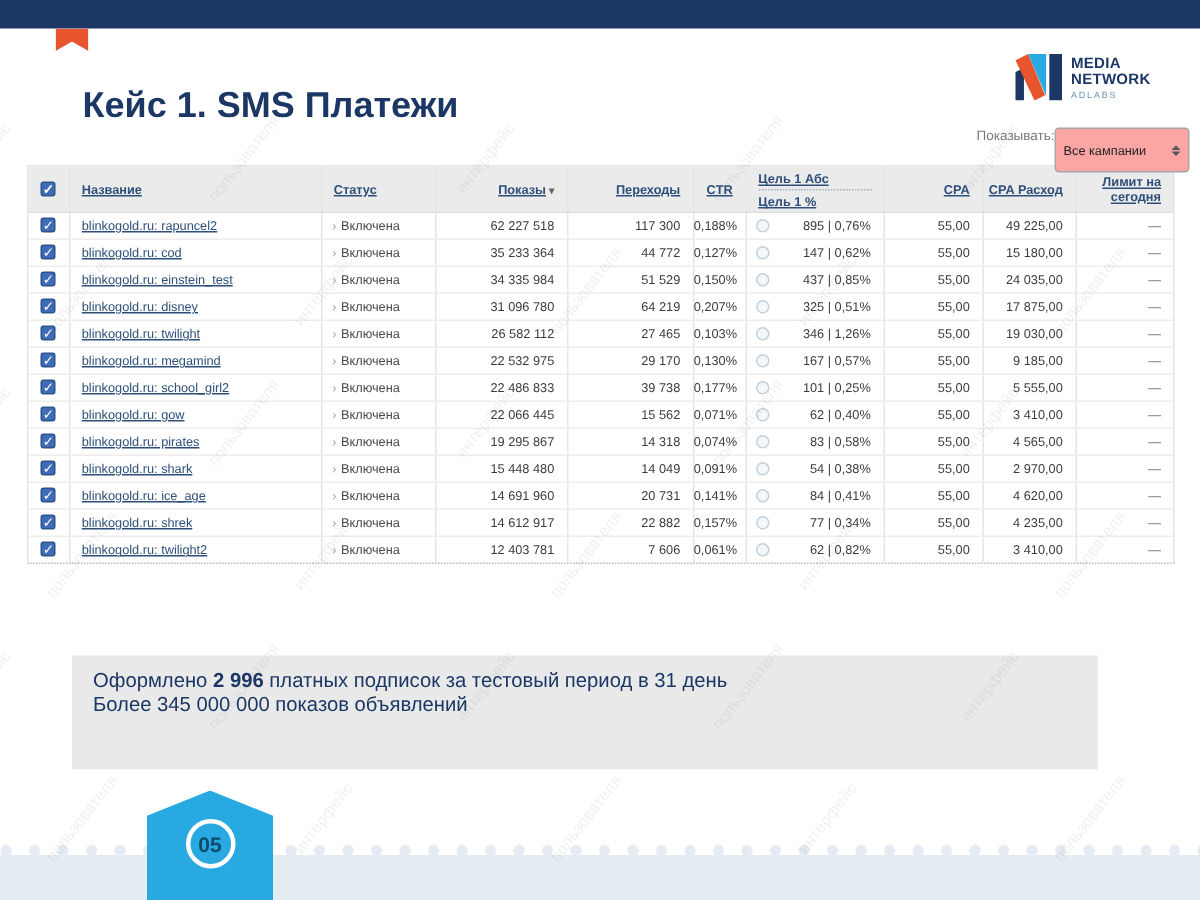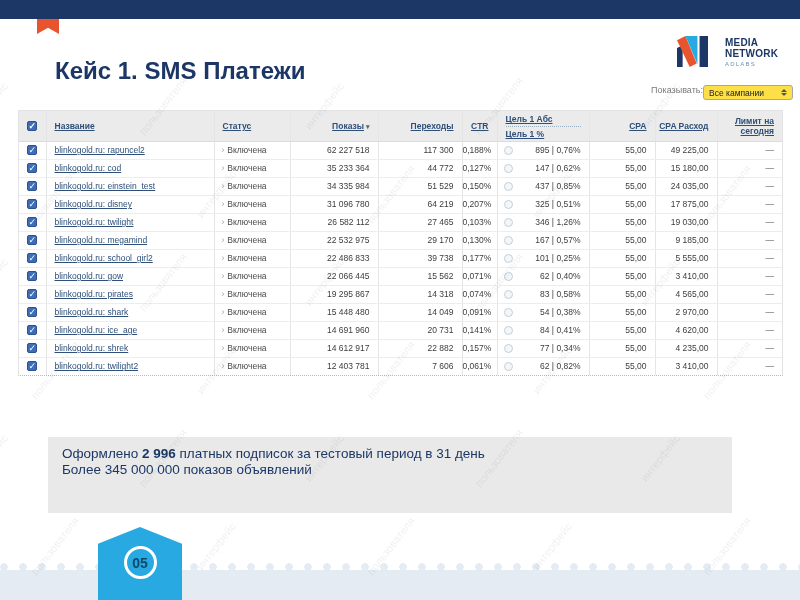--- a/index.html
+++ b/index.html
@@ -7,31 +7,31 @@
     --link:#2d4f79; --sum-bg:#e9e9e9;
   }
   *{box-sizing:border-box;margin:0;padding:0}
   html,body{width:800px;height:600px}
   body{position:relative;overflow:hidden;background:#fff;font-family:"Liberation Sans",sans-serif}
 
   .topbar{position:absolute;top:0;left:0;width:800px;height:19px;background:var(--navy)}
   .ribbon{position:absolute;top:19px;left:37px;width:22px;height:15px;background:var(--red);
           clip-path:polygon(0 0,100% 0,100% 100%,50% 58%,0 100%)}
 
-  .logo{position:absolute;top:36px;left:676px;display:flex;gap:16px;align-items:flex-start;z-index:2}
+  .logo{position:absolute;top:36px;left:676px;display:flex;gap:5px;align-items:flex-start;z-index:2}
   .logo svg{width:33px;height:31px;display:block}
   .logo-text{line-height:1.05;padding-top:2px}
   .logo-line{font-weight:bold;color:var(--navy);font-size:10px;letter-spacing:.2px}
   .logo-sub{color:#6a93b5;font-size:6px;letter-spacing:1.2px;margin-top:2px}
 
   .title{position:absolute;left:55px;top:57px;font-size:24px;font-weight:bold;color:var(--navy);z-index:2}
 
   .filter{position:absolute;top:85px;right:7px;display:flex;gap:0;
           font-size:9px;color:#7a7a7a;z-index:2}
-  .select{width:90px;height:15px;border:1px solid #a6a6a6;border-radius:3px;background:#fde047;
+  .select{width:90px;height:30px;border:1px solid #a6a6a6;border-radius:3px;background:#fca5a5;
           display:flex;align-items:center;justify-content:space-between;padding:0 4px 0 5px;
           font-size:8.5px;color:#222;cursor:default}
   .stepper{width:9px;height:12px;display:flex;flex-direction:column;align-items:center;justify-content:center;gap:1px}
   .stepper i{display:block;width:0;height:0;border-left:3px solid transparent;border-right:3px solid transparent}
   .stepper i.up{border-bottom:3px solid #555}
   .stepper i.dn{border-top:3px solid #555}
 
   .tbl{position:absolute;left:18px;top:110px;width:765px;z-index:1;
        border:1px solid #e3e3e3;border-bottom:1px dotted #b9b9b9;background:#fff}
   table{width:100%;border-collapse:collapse;table-layout:fixed;font-size:8.5px;color:#3c3c3c}

